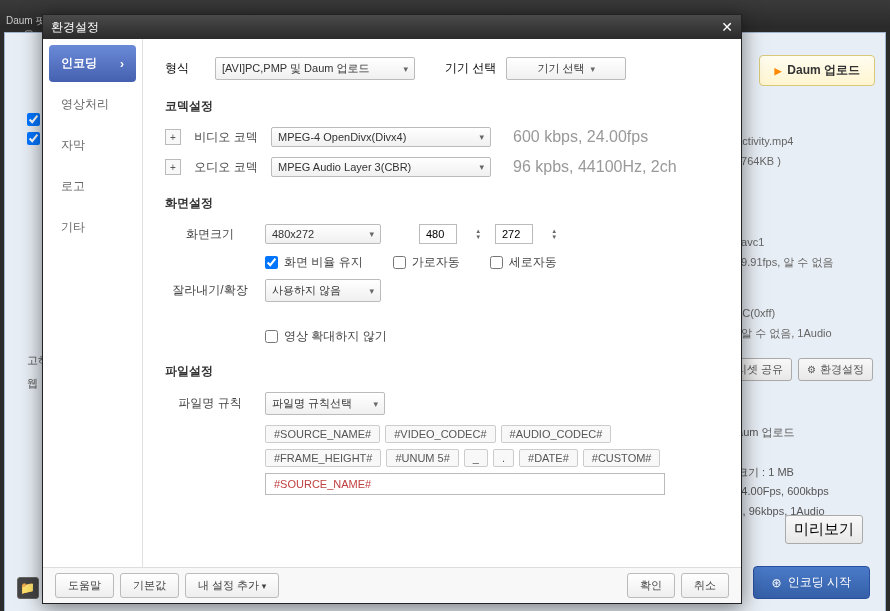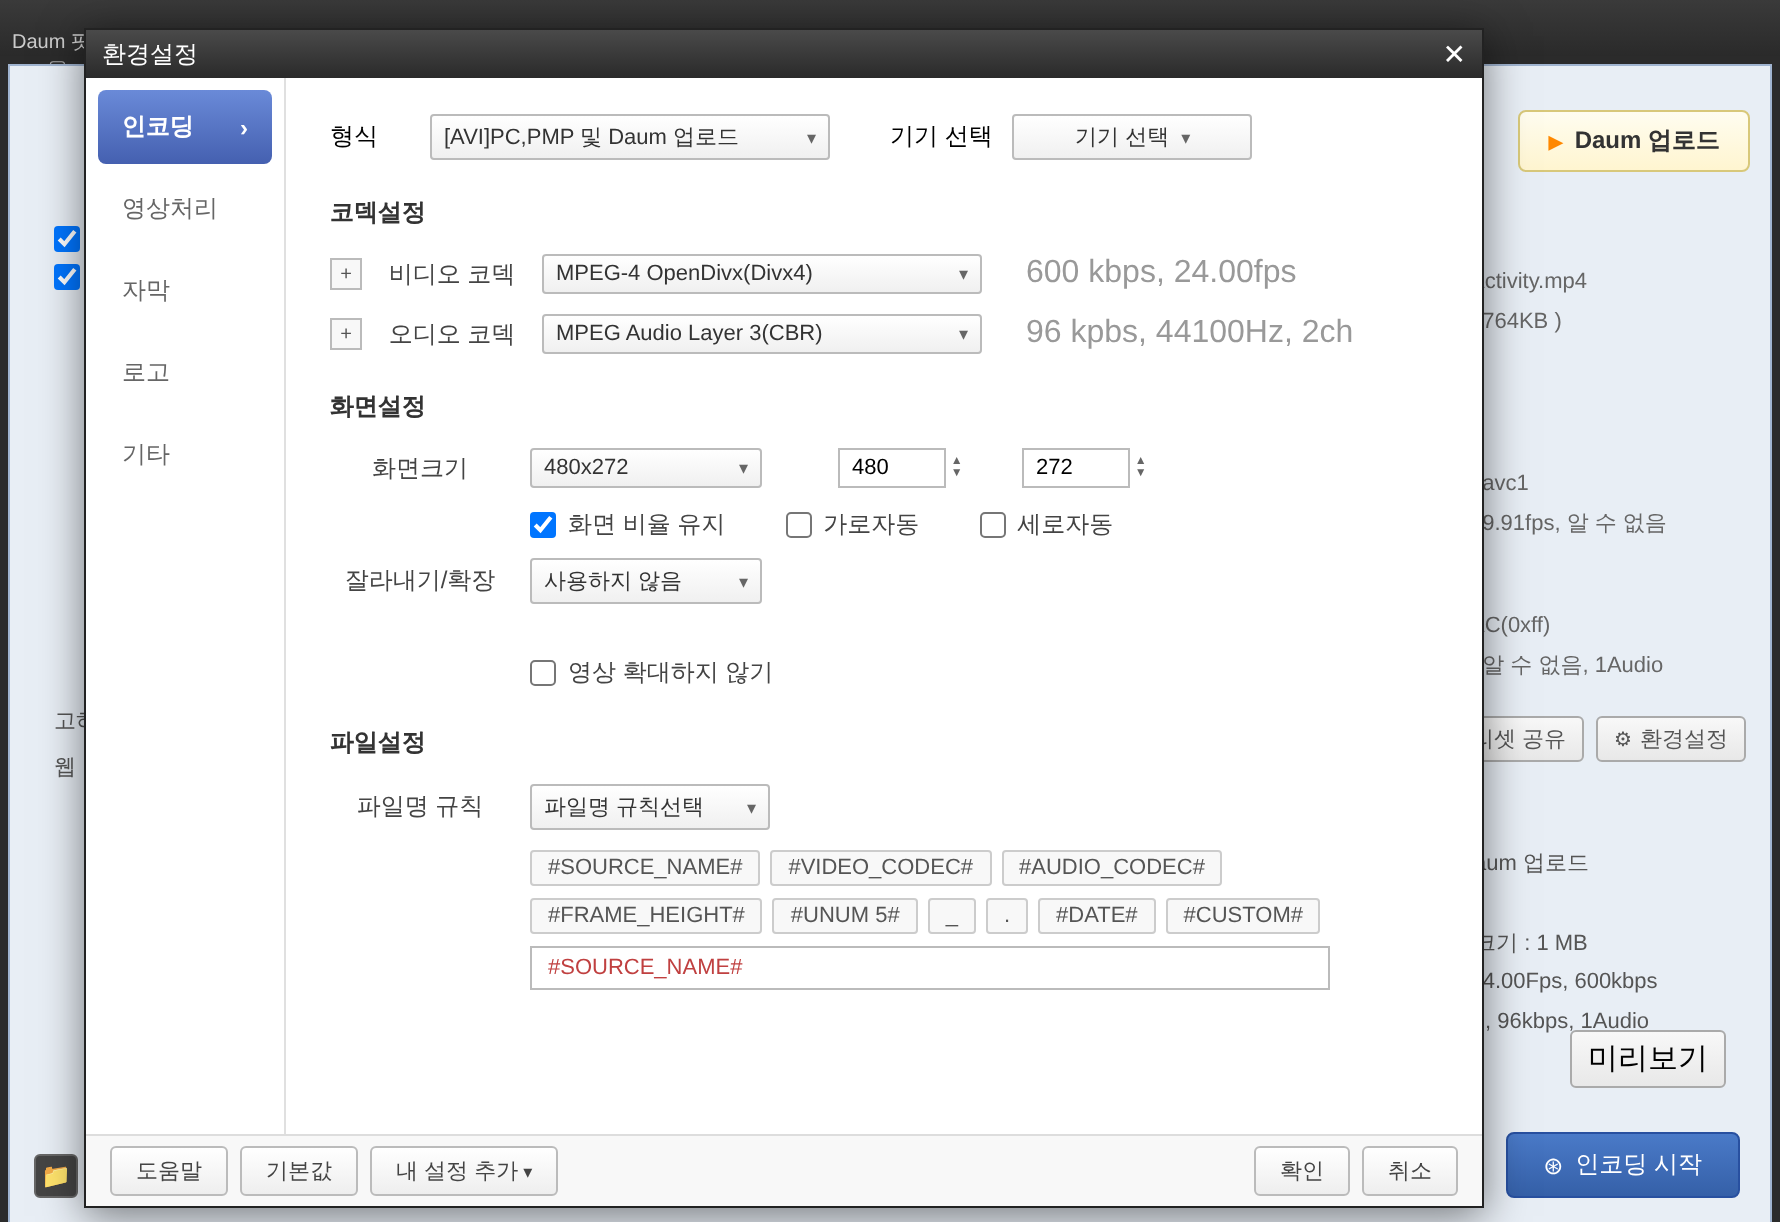--- a/index.html
+++ b/index.html
@@ -53,21 +53,21 @@
     .select-box::after { content: "▾"; color: #666; margin-left: 6px; font-size: 9px; }
     
     .expand-btn { width: 16px; height: 16px; border: 1px solid #bbb; background: #f8f8f8; display: flex; align-items: center; justify-content: center; font-size: 10px; color: #555; }
     
     .info-text { color: #999; font-size: 16px; margin-left: 12px; }
     
     .checkbox-row { display: flex; gap: 30px; margin-left: 100px; margin-bottom: 8px; }
     .checkbox-item { display: flex; align-items: center; gap: 6px; font-size: 12px; color: #444; }
     .checkbox-item input { width: 13px; height: 13px; }
     
-    .num-input { border: 1px solid #bbb; padding: 3px 6px; font-size: 11px; width: 54px; display: flex; justify-content: space-between; align-items: flex-end; gap: 31px; }
+    .num-input { border: 1px solid #bbb; padding: 3px 6px; font-size: 11px; width: 38px; display: flex; justify-content: space-between; align-items: flex-end; gap: 31px; }
     .spinner { display: flex; flex-direction: column; font-size: 6px; line-height: 6px; color: #666; }
     
     .tag-row { display: flex; flex-wrap: wrap; gap: 5px; margin-left: 100px; margin-bottom: 6px; }
     .tag { border: 1px solid #ccc; background: #f8f8f8; padding: 2px 8px; font-size: 11px; color: #555; border-radius: 2px; }
     
     .filename-input { border: 1px solid #bbb; padding: 4px 8px; font-size: 11px; color: #c04040; margin-left: 100px; width: 400px; }
     
     .dialog-footer { height: 36px; border-top: 1px solid #ddd; display: flex; justify-content: space-between; align-items: center; padding: 0 12px; background: #f8f8f8; }
     .footer-left, .footer-right { display: flex; gap: 6px; }
     .footer-btn { background: linear-gradient(#fff, #eee); border: 1px solid #bbb; border-radius: 3px; padding: 4px 12px; font-size: 11px; color: #444; }

